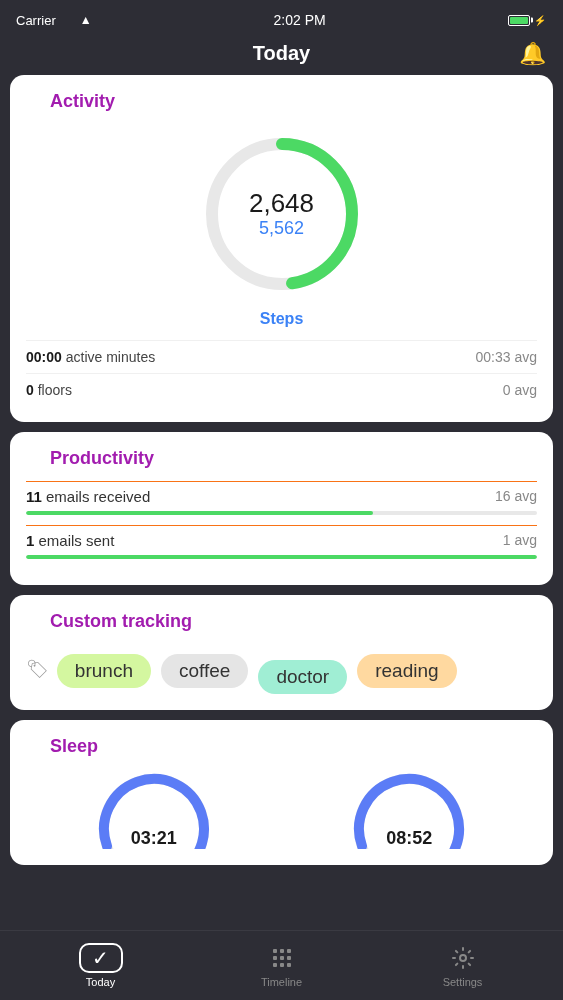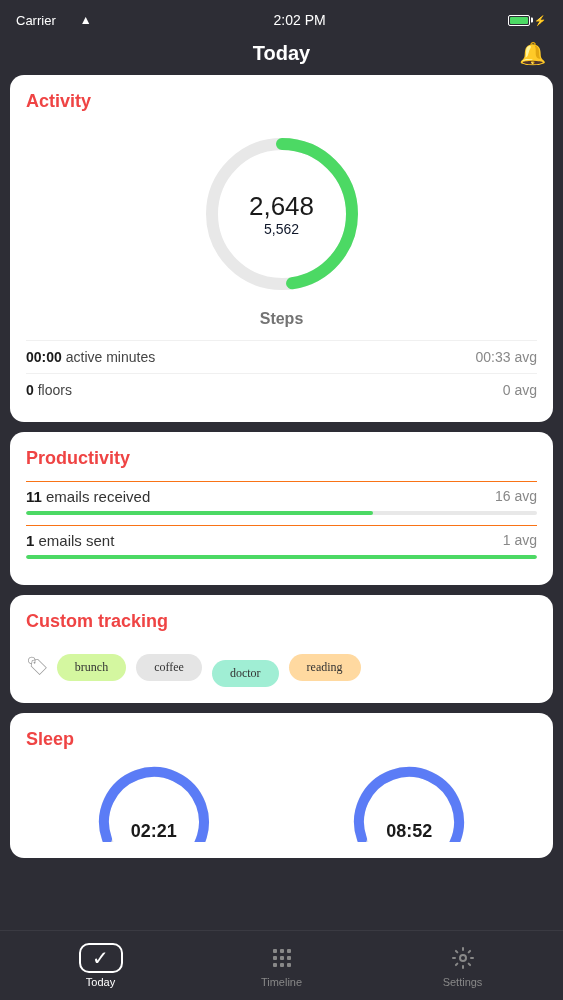--- a/index.html
+++ b/index.html
@@ -88,22 +88,23 @@
 
     
     .card {
       background: white;
       border-radius: 14px;
       padding: 16px;
     }
     .card-title {
       font-size: 18px;
       font-weight: 700;
-      color: #ef4444;
+      color: #a21caf;
       margin-bottom: 12px;
+      margin-left: 24px;
     }
 
     
     .activity-chart-container {
       display: flex;
       flex-direction: column;
       align-items: center;
       margin-bottom: 12px;
     }
     .donut-wrapper {
@@ -124,27 +125,27 @@
       transform: translate(-50%, -50%);
       text-align: center;
     }
     .donut-value {
       font-size: 26px;
       font-weight: 400;
       color: #1a1a1a;
       line-height: 1.1;
     }
     .donut-goal {
-      font-size: 14px;
-      color: #0f172a;
+      font-size: 18px;
+      color: #3b82f6;
     }
     .donut-label {
       font-size: 16px;
       font-weight: 600;
-      color: #737373;
+      color: #3b82f6;
     }
 
     .stat-row {
       display: flex;
       justify-content: space-between;
       align-items: center;
       padding: 8px 0;
       border-top: 1px solid #f0f0f0;
     }
     .stat-label { font-size: 14px; color: #444; }
@@ -183,24 +184,23 @@
     .tags-row {
       display: flex;
       gap: 10px;
       flex-wrap: wrap;
       align-items: center;
       margin-top: 4px;
     }
     .tag {
       padding: 6px 18px;
       border-radius: 20px;
-      font-size: 12px;
+      font-size: 19px;
       font-weight: 500;
       color: #333;
-      font-family: Liberation Serif, serif;
     }
     .tag-brunch { background: #d4f7a0; }
     .tag-coffee { background: #e5e5e5; }
     .tag-doctor { background: #a0eed4; margin-top: 12px; }
     .tag-reading { background: #ffd9a0; }
 
     
     .sleep-circles {
       display: flex;
       justify-content: space-around;
@@ -373,21 +373,21 @@
 
   <div class="card">
     <div class="card-title">Sleep</div>
     <div class="sleep-circles">
       <div class="sleep-circle">
         <div class="sleep-donut-wrapper">
           <svg viewBox="0 0 120 120">
             <circle cx="60" cy="60" r="50" fill="none" stroke="#e8e8e8" stroke-width="10"></circle>
             <circle cx="60" cy="60" r="50" fill="none" stroke="#5b7cf6" stroke-width="10" stroke-dasharray="220 314" stroke-linecap="round" transform="rotate(-200 60 60)"></circle>
           </svg>
-          <div class="sleep-value">02:21</div>
+          <div class="sleep-value">03:21</div>
         </div>
       </div>
       <div class="sleep-circle">
         <div class="sleep-donut-wrapper">
           <svg viewBox="0 0 120 120">
             <circle cx="60" cy="60" r="50" fill="none" stroke="#e8e8e8" stroke-width="10"></circle>
             <circle cx="60" cy="60" r="50" fill="none" stroke="#5b7cf6" stroke-width="10" stroke-dasharray="240 314" stroke-linecap="round" transform="rotate(-200 60 60)"></circle>
           </svg>
           <div class="sleep-value">08:52</div>
         </div>

